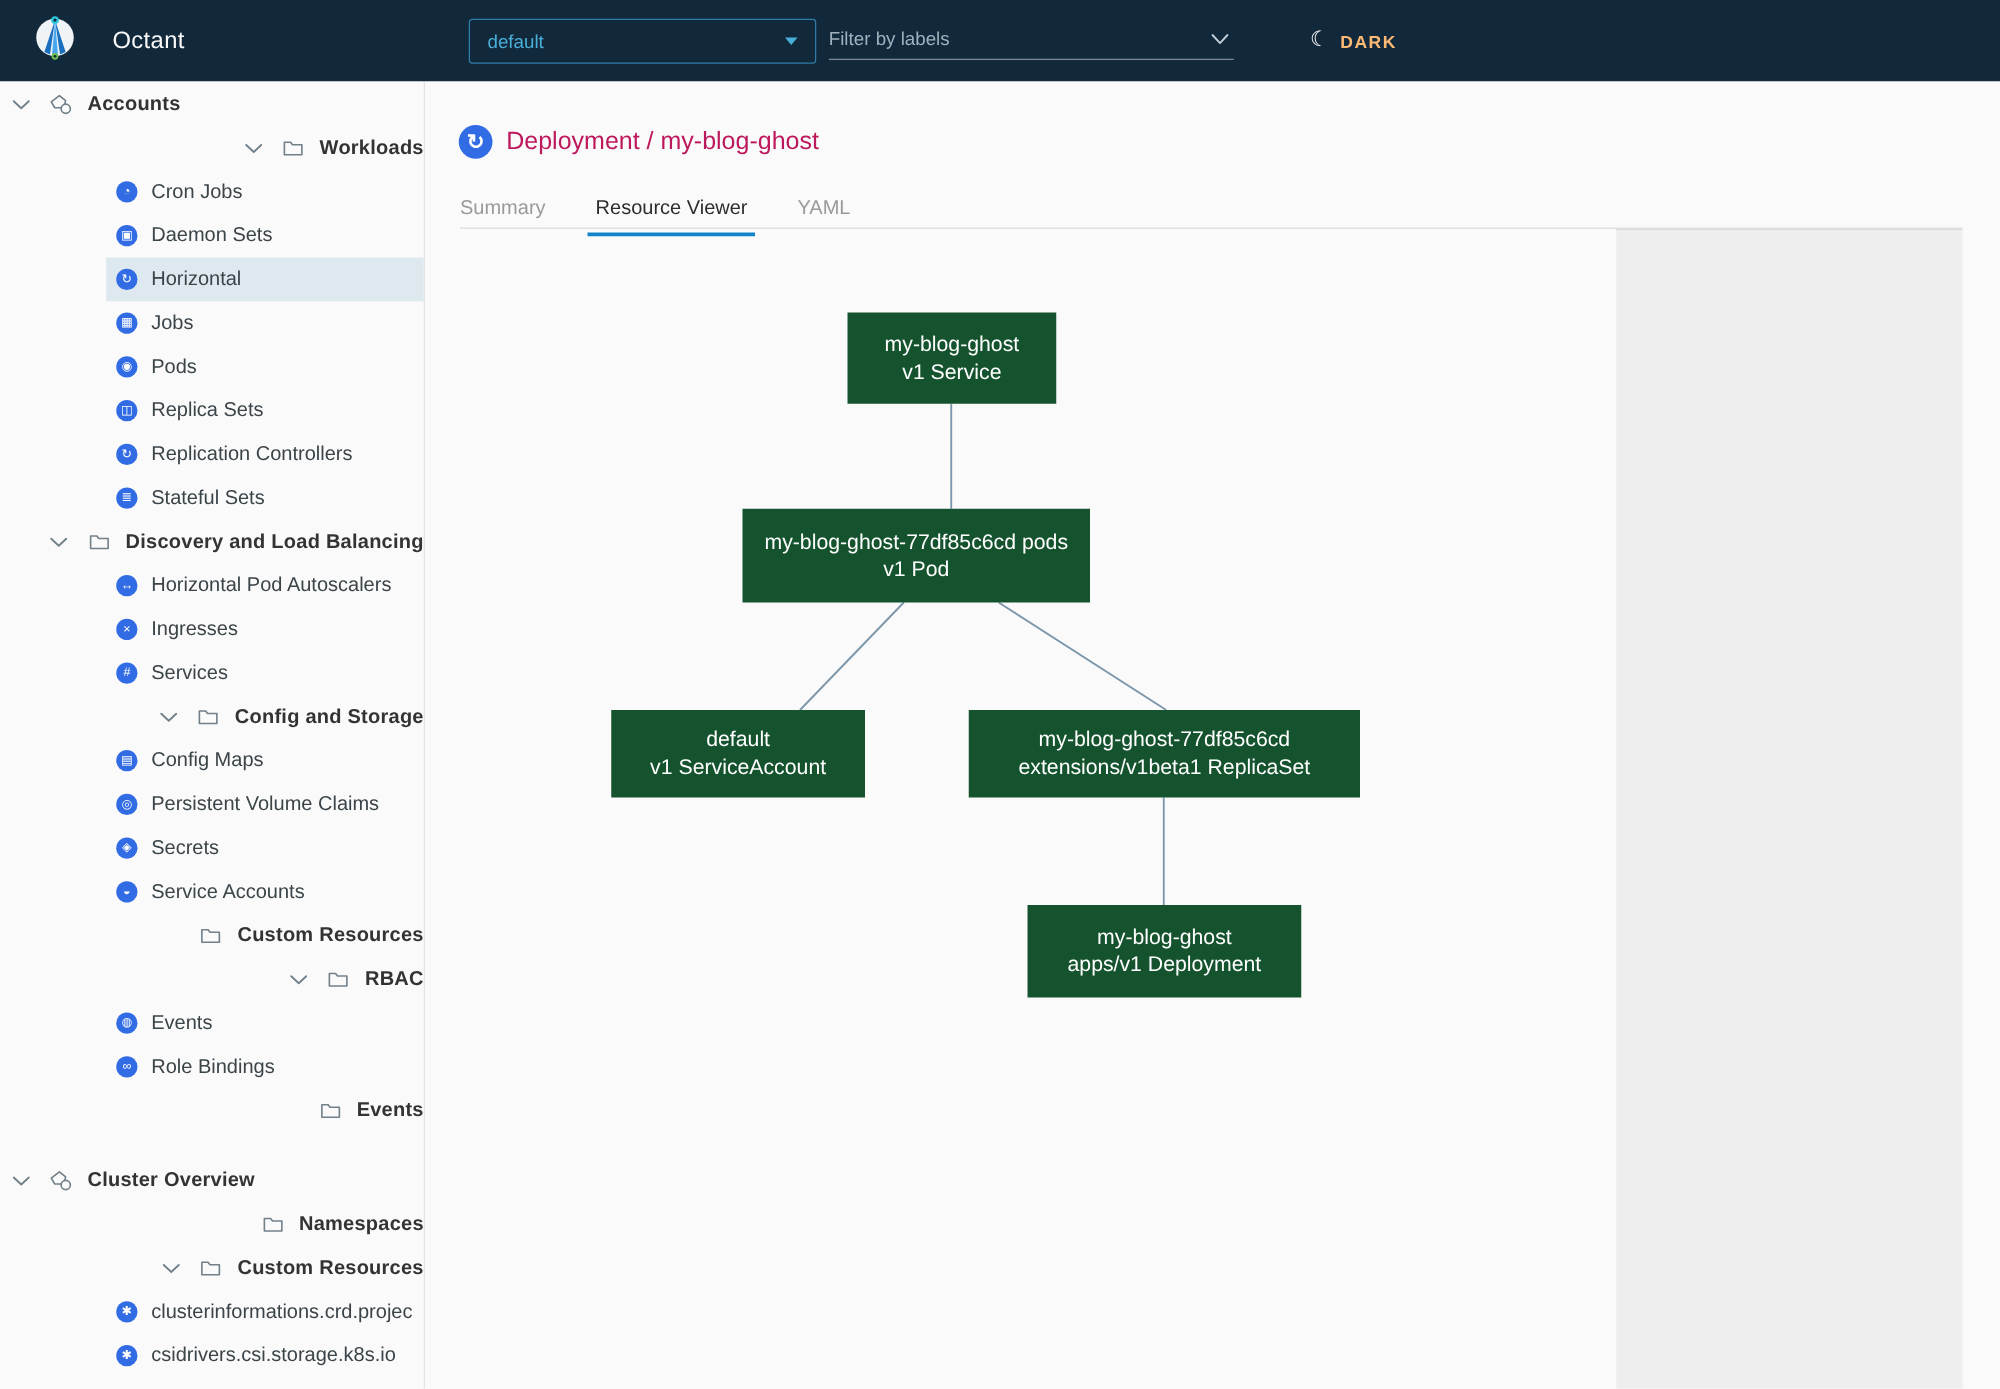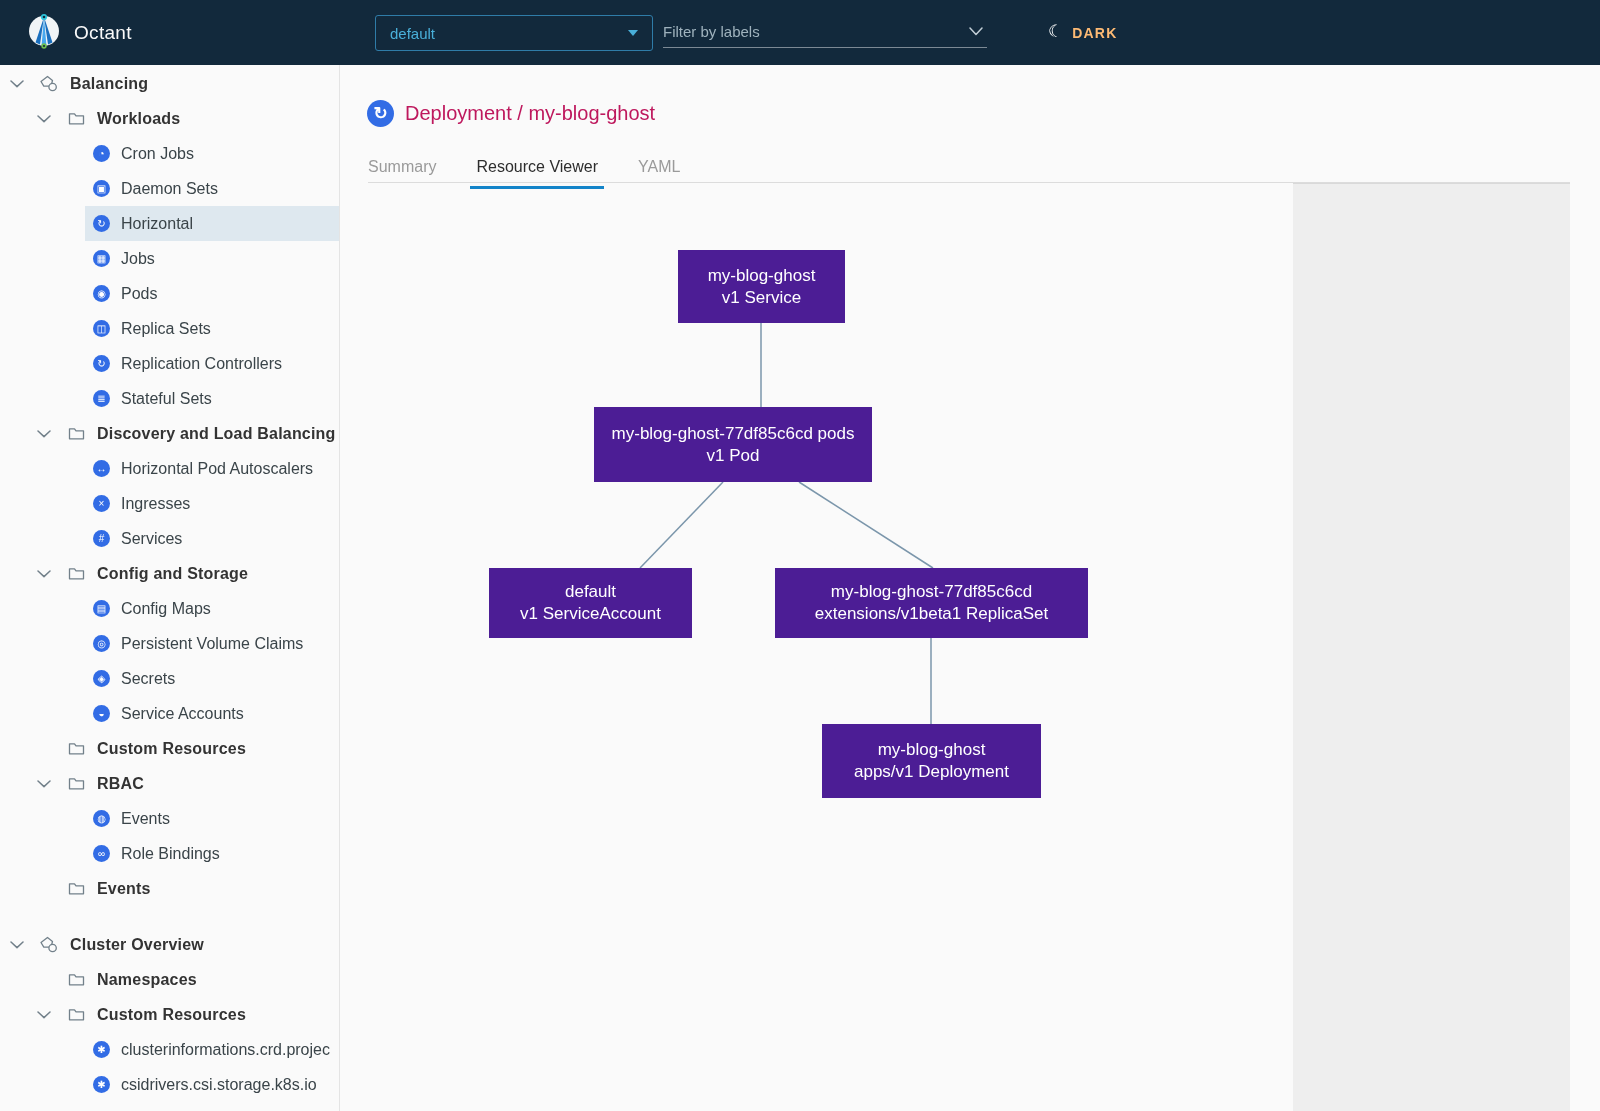--- a/index.html
+++ b/index.html
@@ -2,21 +2,21 @@
 <html><head>
 <meta charset="utf-8">
 <style>
   * { margin:0; padding:0; box-sizing:border-box; }
   html,body { width:1600px; height:1111px; overflow:hidden; }
   body { font-family:"Liberation Sans", sans-serif; background:#fafafa; position:relative; }
 
   
   .app-header { position:absolute; left:0; top:0; width:1600px; height:65px;
     background:#12293c; color:#fff; z-index:10; }
-  .brand { position:absolute; left:26px; top:0; height:65px; display:flex; align-items:center; gap:12px; }
+  .brand { position:absolute; left:26px; top:0; height:65px; display:flex; align-items:center; gap:28px; }
   .brand-title { font-size:19px; font-weight:400; color:#fafafa; letter-spacing:.3px; }
 
   .ns-dropdown { position:absolute; left:375px; top:15px; width:278px; height:36px;
     border:1px solid #2f7ca8; border-radius:3px; display:flex; align-items:center;
     padding:0 14px; cursor:pointer; }
   .ns-value { color:#49afd9; font-size:15px; flex:1; }
   .caret-down { width:0; height:0; border-left:5px solid transparent; border-right:5px solid transparent;
     border-top:6px solid #49afd9; }
 
   .filter-wrap { position:absolute; left:663px; top:16px; width:324px; height:32px;
@@ -33,21 +33,21 @@
   .context-selector { position:absolute; left:1155px; top:0; height:65px; display:flex;
     align-items:center; gap:9px; cursor:pointer; }
   .context-label { font-size:15.5px; color:#e9eef2; }
 
   
   .sidebar { position:absolute; left:0; top:65px; width:340px; height:1046px;
     background:#fafafa; border-right:1px solid #e4e4e4; overflow:hidden; }
   .nav { padding-top:1px; }
   .nav-row { display:flex; align-items:center; height:35px; cursor:pointer; font-size:16px; }
   .nav-row.lvl0 { padding-left:9px; }
-  .nav-row.lvl1 { padding-left:36px; }
+  .nav-row.lvl1 { padding-left:20px;justify-content:flex-end; }
   .nav-row.lvl2 { margin-left:85px; padding-left:8px; }
   .nav-row.gap-before { margin-top:21px; }
   .nav-row.selected { background:#dee8ef; }
   .chev-slot { width:16px; display:flex; justify-content:center; margin-right:14px; flex:none; }
   .gicon-slot { width:20px; display:flex; justify-content:center; margin-right:11px; flex:none; }
   .group-label { font-weight:700; color:#333; letter-spacing:.2px; white-space:nowrap; }
   .leaf-label { color:#3a4449; white-space:nowrap; }
   .res-icon { width:17px; height:17px; border-radius:50%; background:#326ce5; color:#fff;
     font-size:10px; line-height:17px; text-align:center; margin-right:11px; flex:none; }
 
@@ -59,21 +59,21 @@
 
   .tabs { position:absolute; left:362px; top:152px; display:flex; }
   .tab { font-size:16px; color:#9a9a9a; padding:6px 6px 10px 6px; margin-right:28px;
     cursor:pointer; border-bottom:3px solid transparent; white-space:nowrap; }
   .tab.active { color:#2d2d2d; border-bottom-color:#1384c9; }
 
   .content-hr { position:absolute; left:368px; top:182px; width:1202px; height:1px; background:#dcdcdc; }
 
   .graph-canvas { position:absolute; left:339px; top:183px; width:1261px; height:928px; }
   .edges-svg { position:absolute; left:0; top:0; }
-  .graph-node { position:absolute; background:#4c1d95; color:#fff; display:flex; flex-direction:column;
+  .graph-node { position:absolute; background:#14532d; color:#fff; display:flex; flex-direction:column;
     align-items:center; justify-content:center; text-align:center; cursor:pointer; }
   .graph-node .node-name, .graph-node .node-kind { font-size:17px; line-height:22px; white-space:nowrap; }
 
   .side-panel { position:absolute; left:1293px; top:183px; width:277px; height:928px;
     background:#eeeeee; border-top:1px solid #d9d9d9; }
 </style>
 </head>
 <body>
 
 <header class="app-header">
@@ -121,21 +121,21 @@
           <svg width="14" height="8" viewBox="0 0 14 8">
             <polyline points="1,1 7,6.6 13,1" fill="none" stroke="#72808a" stroke-width="1.5" stroke-linecap="round" stroke-linejoin="round"></polyline>
           </svg>
         </span>
         <span class="gicon-slot">
           <svg width="20" height="18" viewBox="0 0 20 18">
             <path d="M8.5 1.5 L13.5 5.5 L12 11.2 H4.8 L2 6.5 Z" fill="none" stroke="#72808a" stroke-width="1.3" stroke-linejoin="round"></path>
             <circle cx="13.6" cy="12" r="3.7" fill="#fafafa" stroke="#72808a" stroke-width="1.3"></circle>
           </svg>
         </span>
-        <span class="group-label">Balancing</span>
+        <span class="group-label">Accounts</span>
       </div>
       <div class="nav-row lvl1">
         <span class="chev-slot">
           <svg width="14" height="8" viewBox="0 0 14 8">
             <polyline points="1,1 7,6.6 13,1" fill="none" stroke="#72808a" stroke-width="1.5" stroke-linecap="round" stroke-linejoin="round"></polyline>
           </svg>
         </span>
         <span class="gicon-slot">
           <svg width="17" height="15" viewBox="0 0 17 15">
             <path d="M1.5 12.8 V2.8 h5 l1.5 2 h7.5 v8 z" fill="none" stroke="#72808a" stroke-width="1.3" stroke-linejoin="round"></path>

